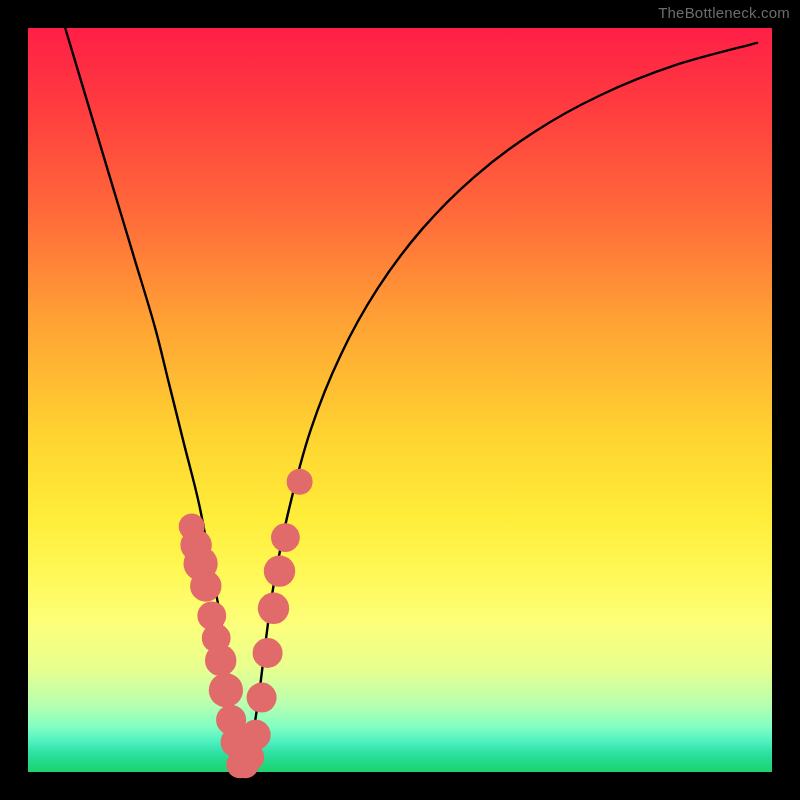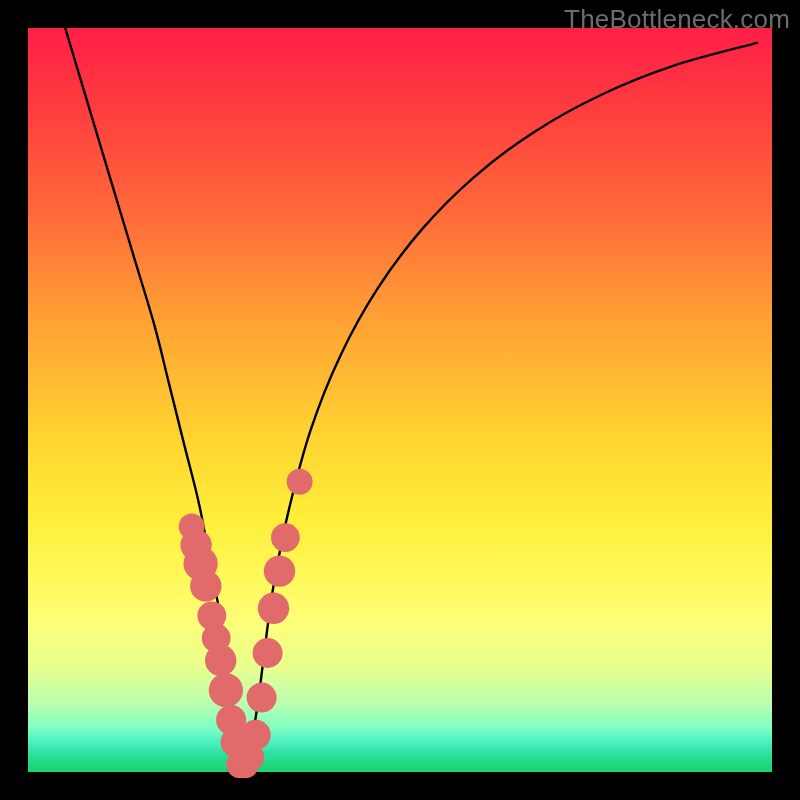--- a/index.html
+++ b/index.html
@@ -42,21 +42,21 @@
       #2ee0a0 97.5%,
       #1fd980 99%,
       #1fd171 100%
     );
   }
   .watermark {
     position: absolute;
     top: 4px;
     right: 10px;
     color: #6c6c6c;
-    font-size: 26px;
+    font-size: 15px;
     font-weight: 500;
     letter-spacing: 0.2px;
     z-index: 5;
   }
   svg.curve {
     position: absolute;
     left: 0;
     top: 0;
     width: 744px;
     height: 744px;

